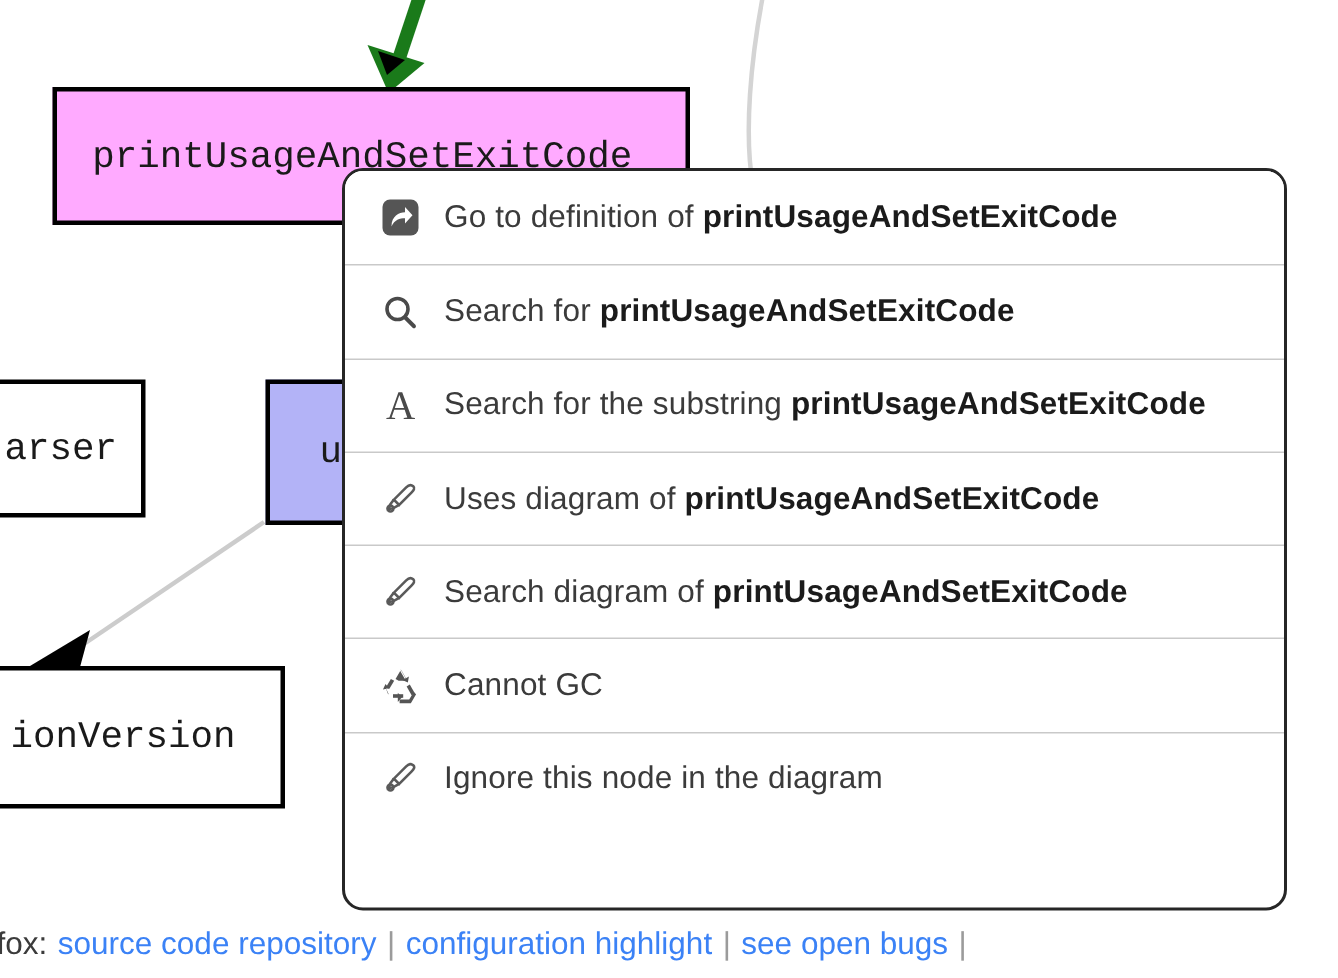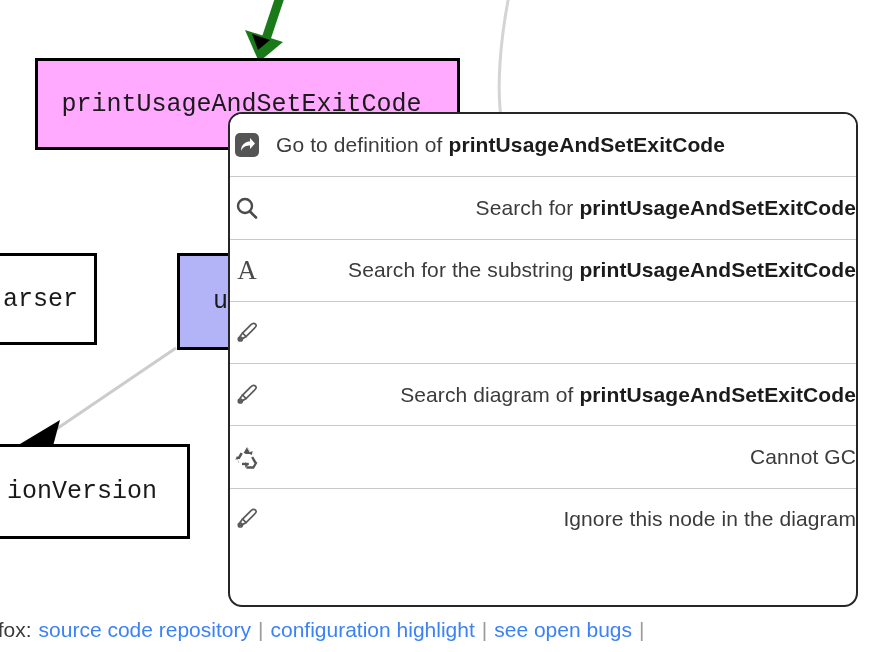--- a/index.html
+++ b/index.html
@@ -87,27 +87,27 @@
     background: #ffffff;
     border: 2px solid #262626;
     border-radius: 14px;
     box-sizing: border-box;
     overflow: hidden;
   }
   .menu-item {
     display: flex;
     align-items: center;
     height: 62.3px;
+    padding-left: 20px;
     box-sizing: border-box;
     background: #ffffff;
     cursor: default;
   }
   .menu-item + .menu-item {
     border-top: 1px solid #c9c9c9;
-    justify-content: space-between;
   }
   .menu-icon {
     width: 34px;
     min-width: 34px;
     height: 34px;
     display: flex;
     align-items: center;
     justify-content: center;
     margin-right: 12px;
     color: #555555;
@@ -254,20 +254,21 @@
   <div class="menu-item">
     <span class="menu-icon">
       <svg width="26" height="26" viewBox="0 0 26 26">
         <g stroke="#5a5a5a" stroke-width="1.7" fill="none">
           <path d="M21.5 4.2 C20 2.9, 18.3 3.4, 16.8 4.9 L8.6 13.1 L12.1 16.6 L20.3 8.4 C21.8 6.9, 22.9 5.5, 21.5 4.2 Z"></path>
           <path d="M8.6 13.1 L6.2 16.2 L5.1 19.6 L8.6 18.6 L12.1 16.6"></path>
           <circle cx="6.3" cy="19.0" r="2.0"></circle>
         </g>
       </svg>
     </span>
+    <span class="menu-label"><span>Uses diagram of </span><span class="ident">printUsageAndSetExitCode</span></span>
   </div>
 
   <div class="menu-item">
     <span class="menu-icon">
       <svg width="26" height="26" viewBox="0 0 26 26">
         <g stroke="#5a5a5a" stroke-width="1.7" fill="none">
           <path d="M21.5 4.2 C20 2.9, 18.3 3.4, 16.8 4.9 L8.6 13.1 L12.1 16.6 L20.3 8.4 C21.8 6.9, 22.9 5.5, 21.5 4.2 Z"></path>
           <path d="M8.6 13.1 L6.2 16.2 L5.1 19.6 L8.6 18.6 L12.1 16.6"></path>
           <circle cx="6.3" cy="19.0" r="2.0"></circle>
         </g>

